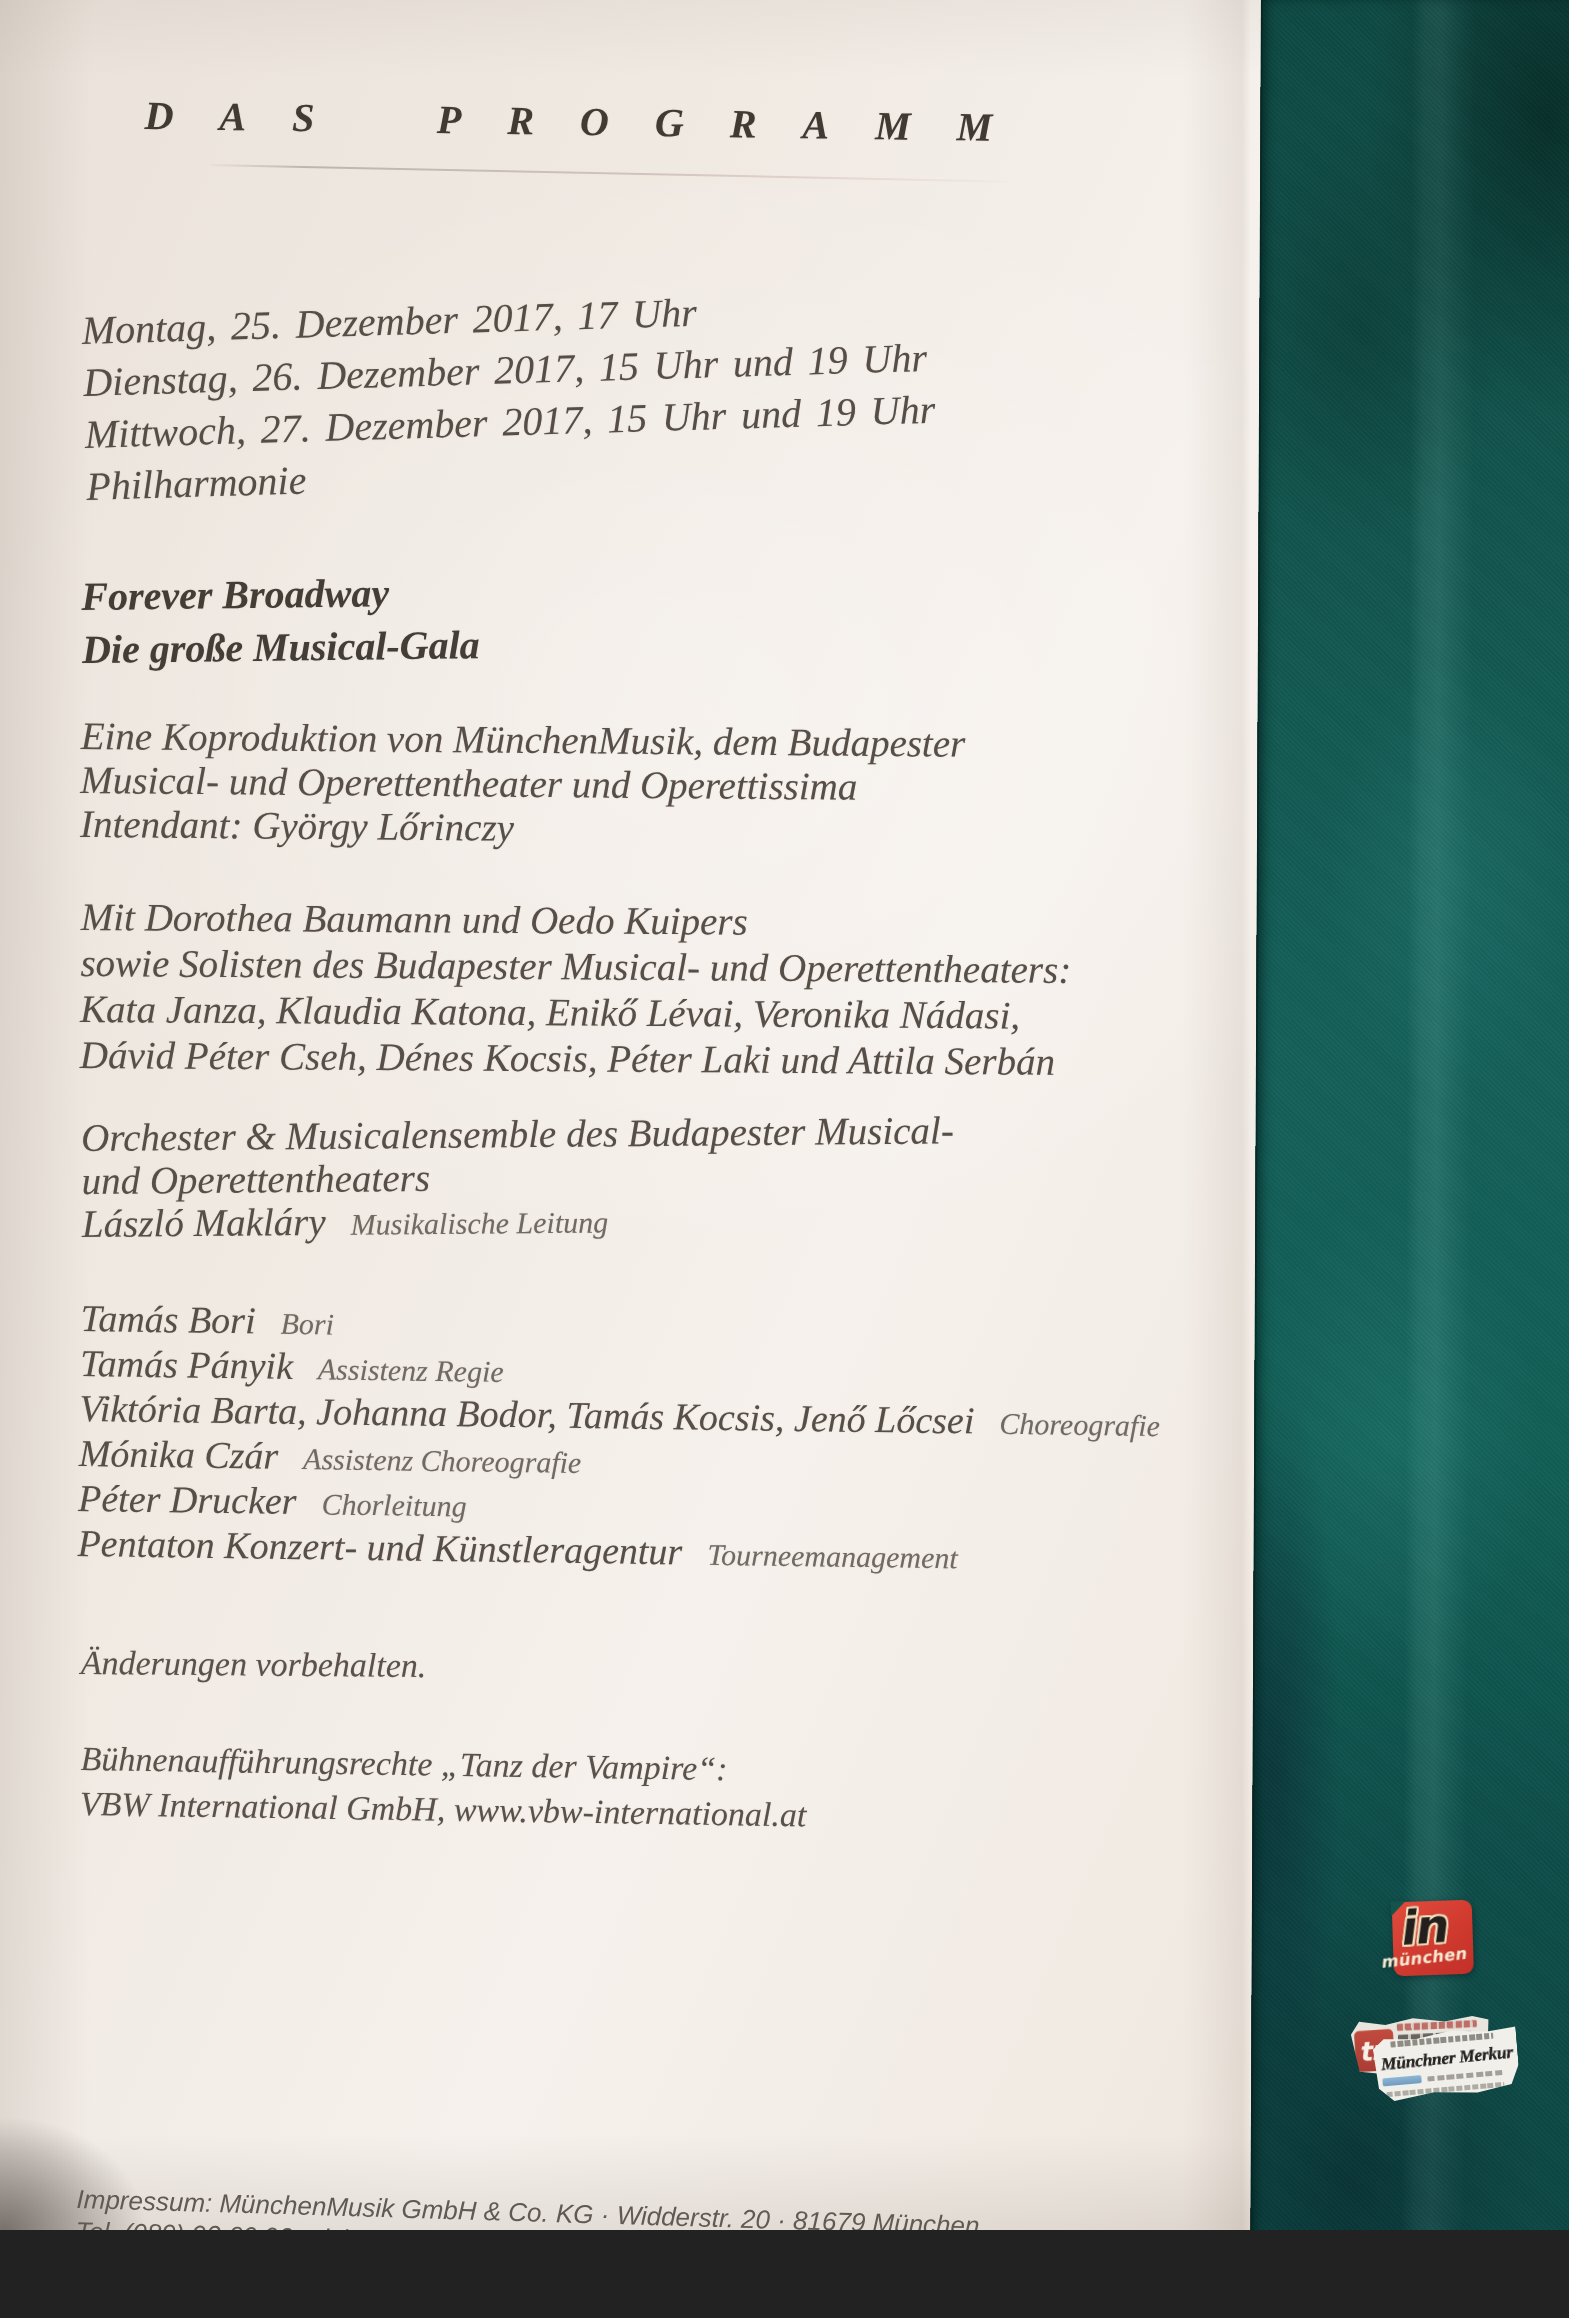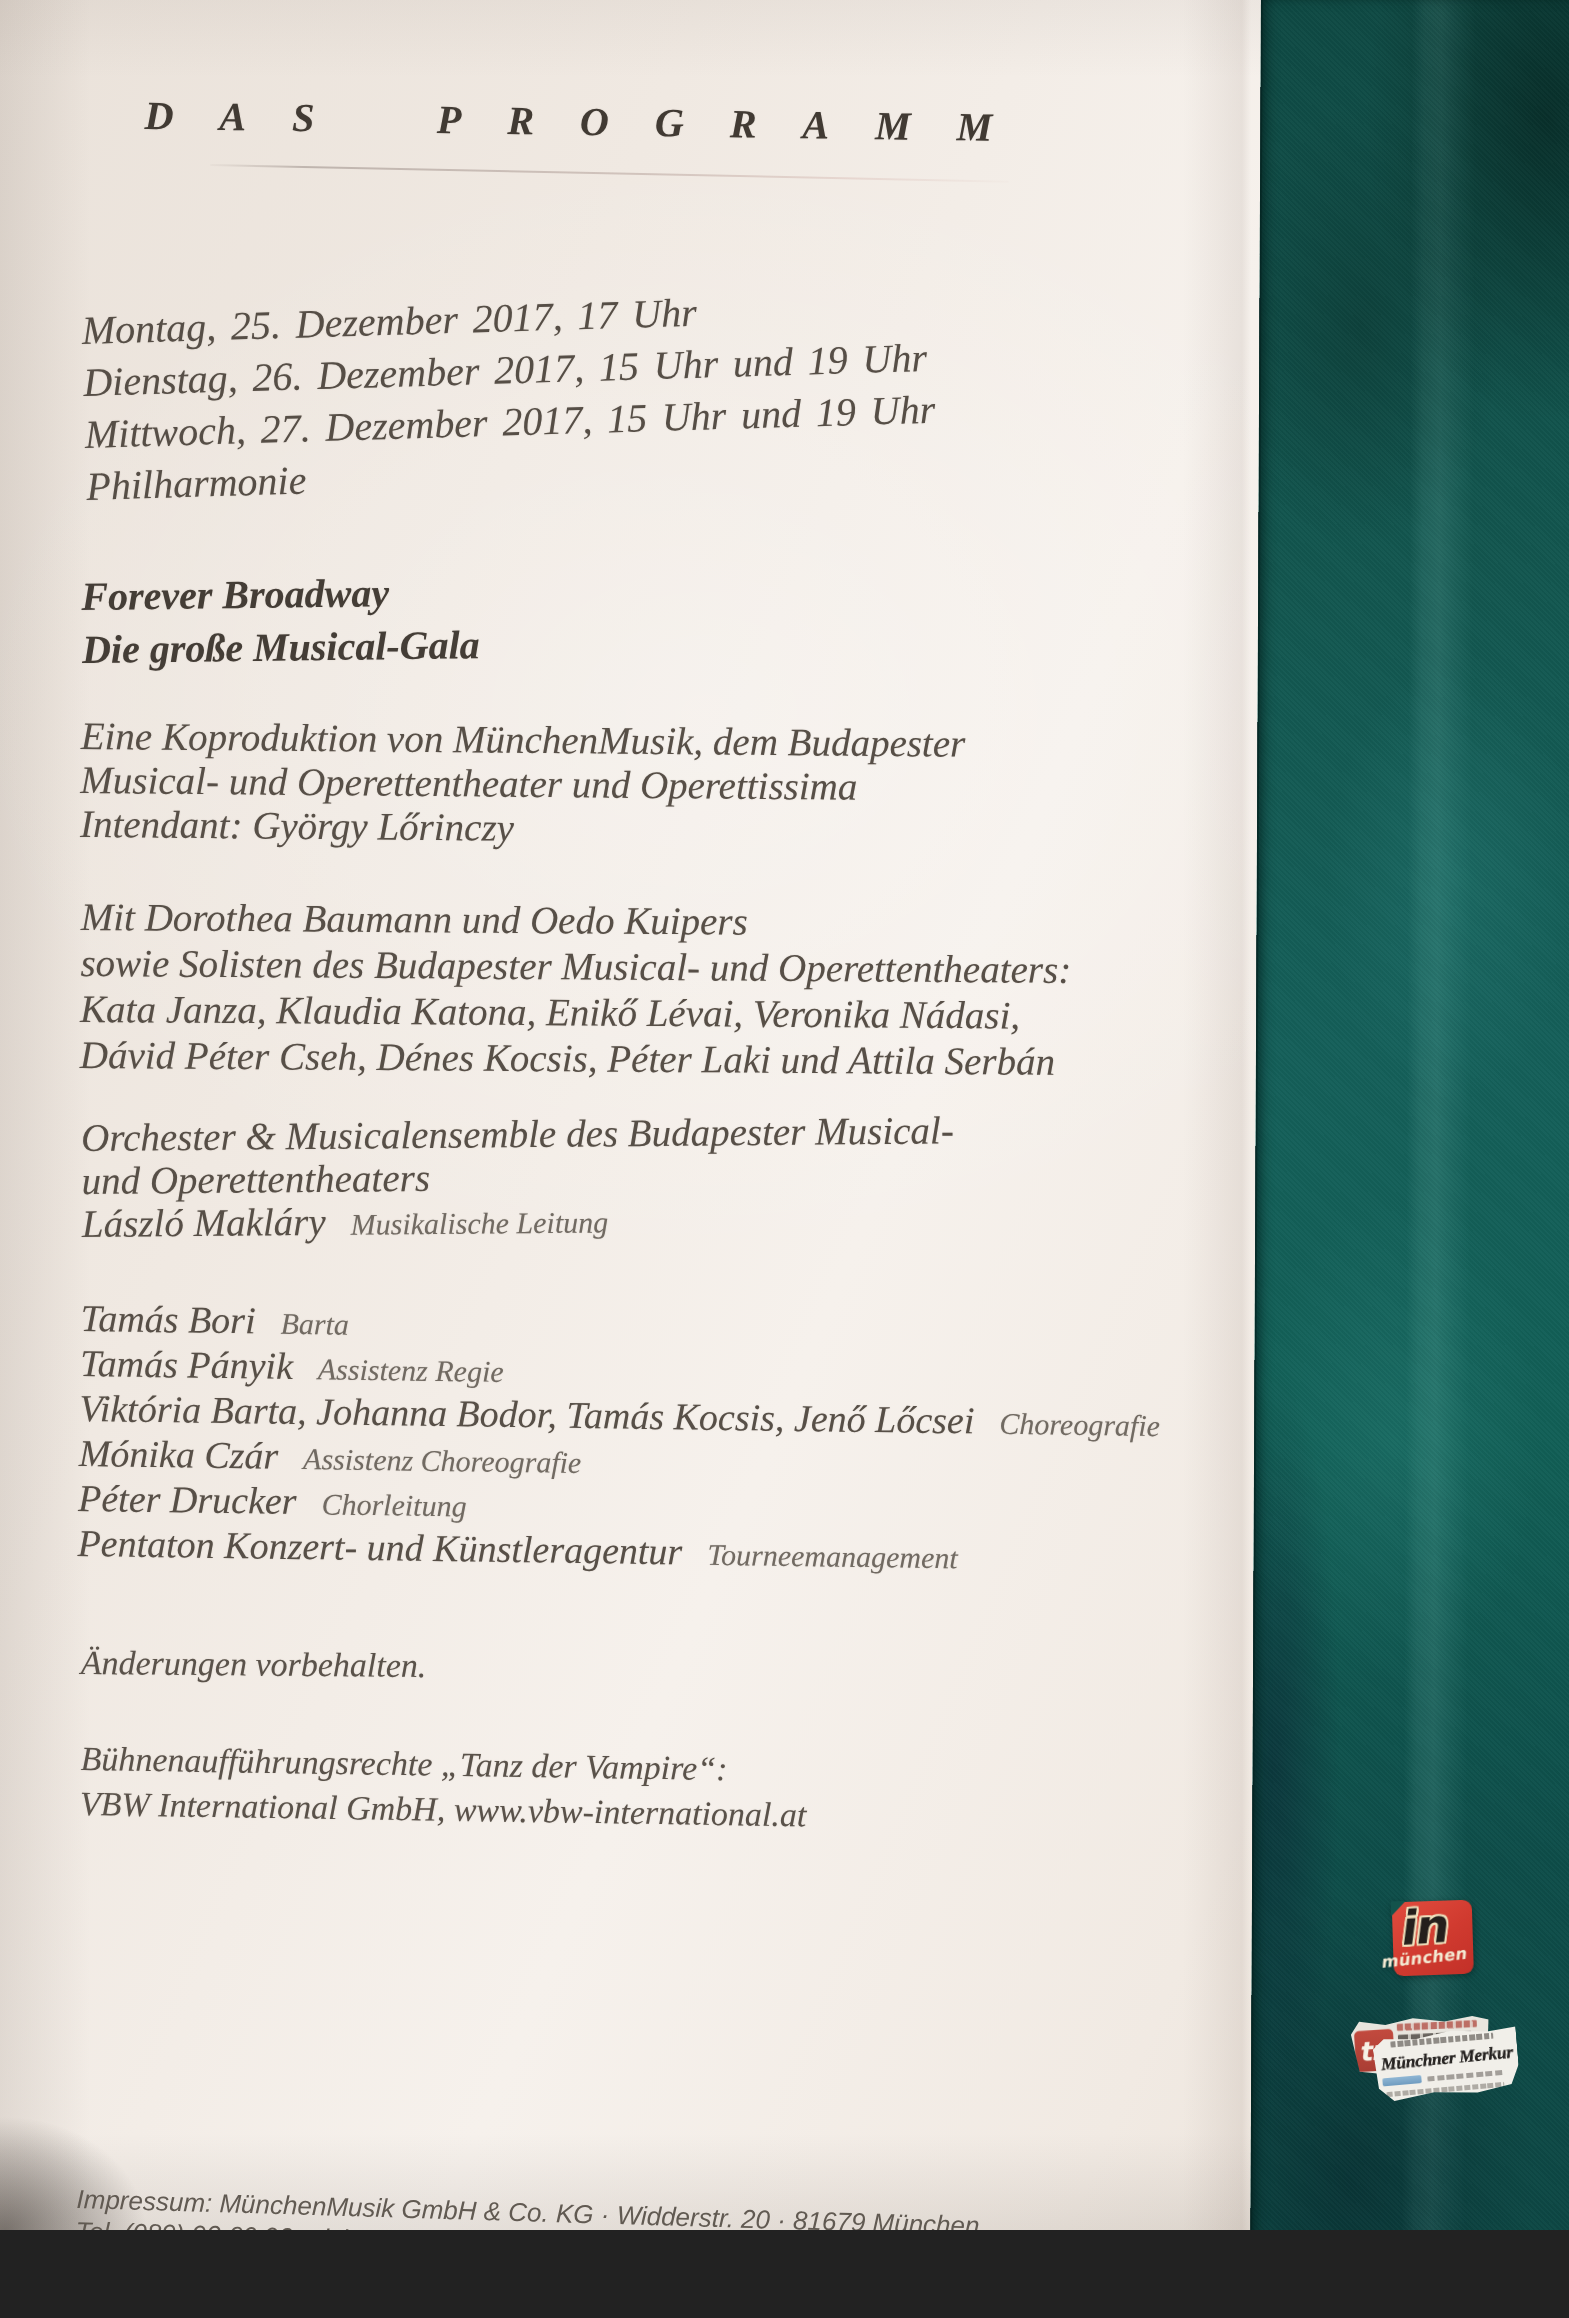--- a/index.html
+++ b/index.html
@@ -172,21 +172,21 @@
   <div class="block orchestra soft">
     <div class="line">Orchester &amp; Musicalensemble des Budapester Musical-</div>
     <div class="line">und Operettentheaters</div>
     <div class="line">
       <span>László Makláry</span><span class="role">Musikalische Leitung</span>
     </div>
   </div>
 
   <div class="block credits soft">
     <div class="line">
-      <span>Tamás Bori</span><span class="role">Barta</span>
+      <span>Tamás Bori</span><span class="role">Bori</span>
     </div>
     <div class="line">
       <span>Tamás Pányik</span><span class="role">Assistenz Regie</span>
     </div>
     <div class="line">
       <span>Viktória Barta, Johanna Bodor, Tamás Kocsis, Jenő Lőcsei</span><span class="role">Choreografie</span>
     </div>
     <div class="line">
       <span>Mónika Czár</span><span class="role">Assistenz Choreografie</span>
     </div>

